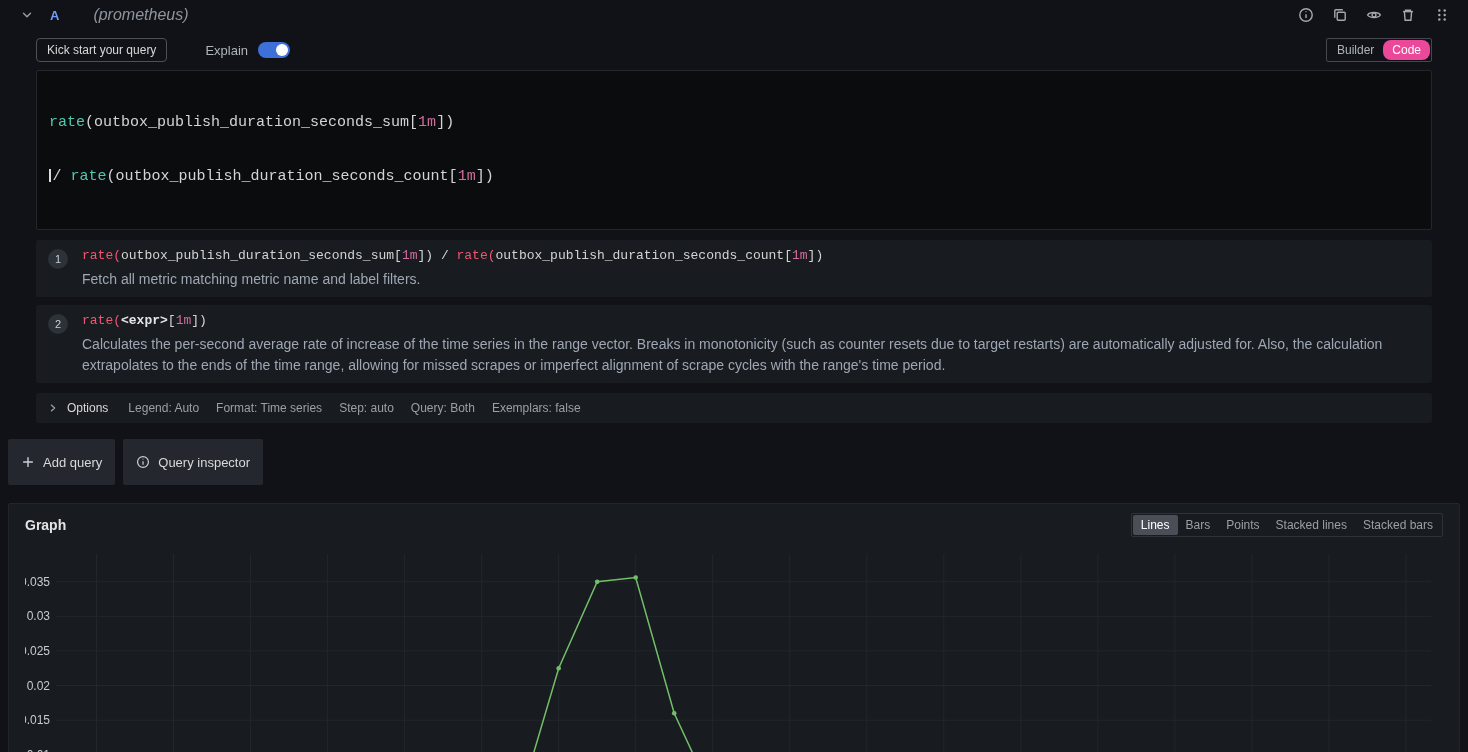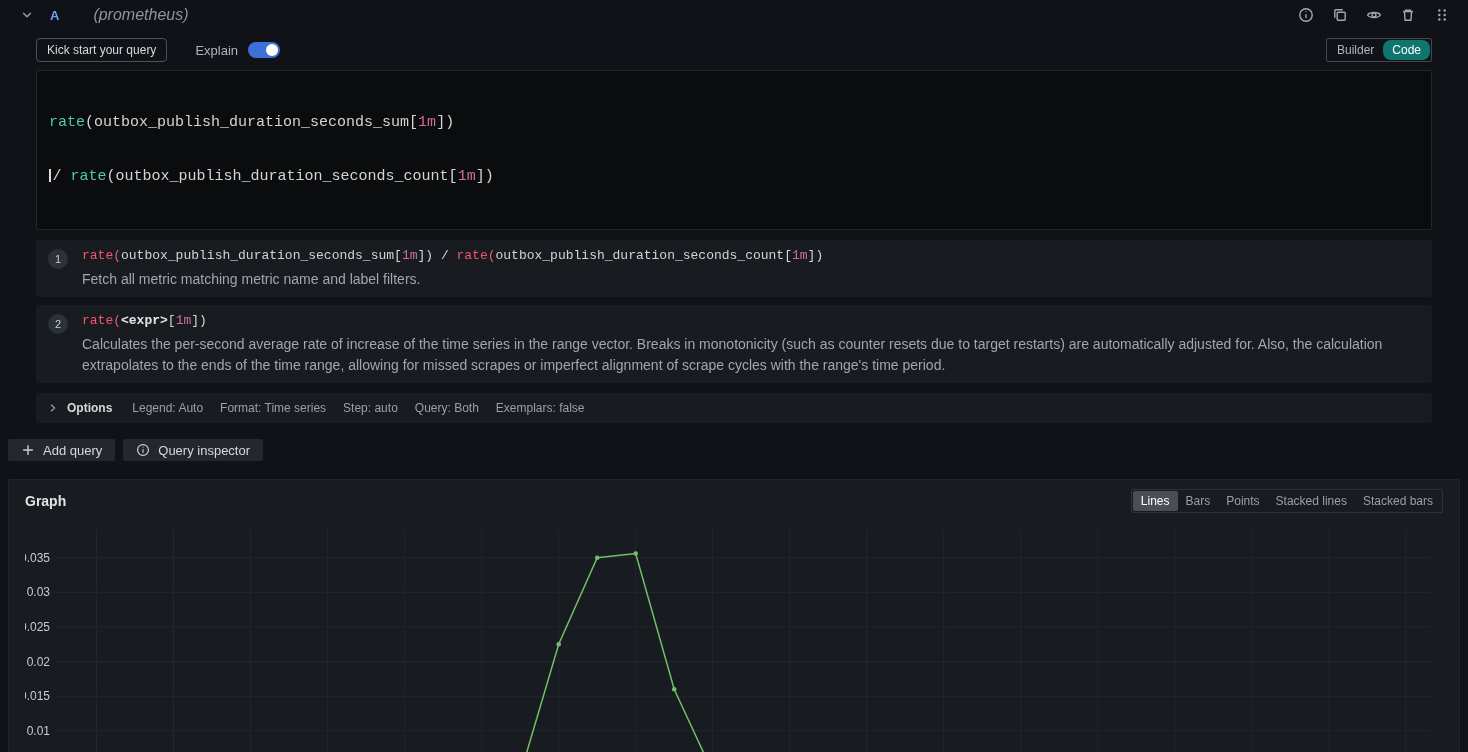--- a/index.html
+++ b/index.html
@@ -13,27 +13,27 @@
   .qheader{display:flex;align-items:center;height:30px;padding:0 18px 0 20px}
   .qheader .chev{color:#9aa0a6;margin-right:16px;cursor:pointer}
   .refid{color:#6e9fff;font-size:13px;font-weight:600;margin-right:34px;cursor:pointer}
   .ds{color:#8e949e;font-size:16px;font-style:italic}
   .hicons{margin-left:auto;display:flex;align-items:center;gap:18px;color:#a3a8b0}
   .hicons .icon{cursor:pointer}
 
   
   .toolbar{display:flex;align-items:center;margin:8px 36px 8px}
   .btn-kick{height:24px;padding:0 10px;background:transparent;border:1px solid #4c5057;border-radius:4px;color:#d8d9da;font-size:12px;cursor:pointer}
-  .explain-wrap{display:flex;align-items:center;margin-left:28px;gap:10px}
+  .explain-wrap{display:flex;align-items:center;margin-left:38px;gap:10px}
   .explain-label{font-size:13px;color:#aeb4bb}
   .toggle{width:32px;height:16px;border-radius:9px;background:#3d71d9;position:relative;cursor:pointer;display:inline-block}
   .toggle .knob{position:absolute;right:2px;top:2px;width:12px;height:12px;border-radius:50%;background:#fff}
   .seg{margin-left:auto;display:flex;align-items:center;border:1px solid #44474e;border-radius:2px;padding:1px}
   .seg-btn{border:none;background:transparent;color:#aeb4bb;font-size:12px;padding:3px 9px;cursor:pointer;border-radius:8px}
-  .seg-btn.active{background:#0f766e;color:#fff}
+  .seg-btn.active{background:#ec4899;color:#fff}
 
   
   .editor-row{display:flex;margin:0 36px 10px;align-items:stretch}
   .metrics-browser{display:flex;align-items:center;gap:7px;background:#181b1f;color:#6e9fff;font-size:12px;padding:0 12px;border-radius:2px;margin-right:3px;cursor:pointer}
   .code-editor{flex:1;background:#0b0c0e;border:1px solid #24262c;border-radius:2px;padding:7px 0 7px 12px;font-family:"Liberation Mono","DejaVu Sans Mono",monospace;font-size:15px;line-height:18px;color:#d4d4d4;white-space:pre;cursor:text}
   .tk-fn{color:#4ec9b0}
   .tk-mt{color:#d4d4d4}
   .tk-pn{color:#d4d4d4}
   .tk-du{color:#d16d9e}
   .tk-op{color:#d4d4d4}
@@ -43,27 +43,27 @@
 
   
   .explain-card{display:flex;gap:14px;background:#181b1f;border-radius:2px;margin:0 36px 8px;padding:7px 12px}
   .step-badge{flex:none;width:20px;height:20px;border-radius:50%;background:#2d3138;color:#c7d0d9;font-size:11px;display:flex;align-items:center;justify-content:center;margin-top:2px}
   .step-code{font-family:"Liberation Mono","DejaVu Sans Mono",monospace;font-size:13px;line-height:17px;color:#d4d4d4;margin-bottom:5px}
   .step-desc{font-size:14px;color:#9ea7b3;line-height:21px;max-width:1340px}
 
   
   .options-row{display:flex;align-items:center;margin:10px 36px 0;background:#181b1f;border-radius:2px;height:30px;padding:0 12px;cursor:pointer}
   .options-head{display:flex;align-items:center;gap:9px;margin-right:20px;color:#9aa0a6}
-  .options-label{font-size:12px;font-weight:700;color:#d8d9da}
+  .options-label{font-size:12px;font-weight:400;color:#d8d9da}
   .options-summary{display:flex;gap:17px}
   .opt-item{font-size:12px;color:#9aa0a6}
 
   
   .actions-row{display:flex;gap:8px;margin:16px 8px 0}
-  .action-btn{display:flex;align-items:center;gap:8px;height:22px;padding:0 13px;background:#24272d;border:none;border-radius:2px;color:#d8d9da;font-size:13px;cursor:pointer}
+  .action-btn{display:flex;align-items:center;gap:8px;height:46px;padding:0 13px;background:#24272d;border:none;border-radius:2px;color:#d8d9da;font-size:13px;cursor:pointer}
   .action-btn .icon{color:#c7d0d9}
 
   
   .panel{margin:18px 8px 0;background:#181b1f;border:1px solid #22252b;border-radius:2px;padding:8px 16px 6px}
   .panel-header{display:flex;align-items:center;justify-content:space-between;height:26px}
   .panel-title{font-size:14px;font-weight:600;color:#e3e4e6}
   .modes{display:flex;align-items:center;border:1px solid #2f3237;border-radius:2px;padding:1px}
   .mode-btn{border:none;background:transparent;color:#9aa0a6;font-size:12px;padding:3px 8px;cursor:pointer;border-radius:2px}
   .mode-btn.active{background:#4a4e57;color:#fff}
   .chart-wrap{margin-top:6px}

